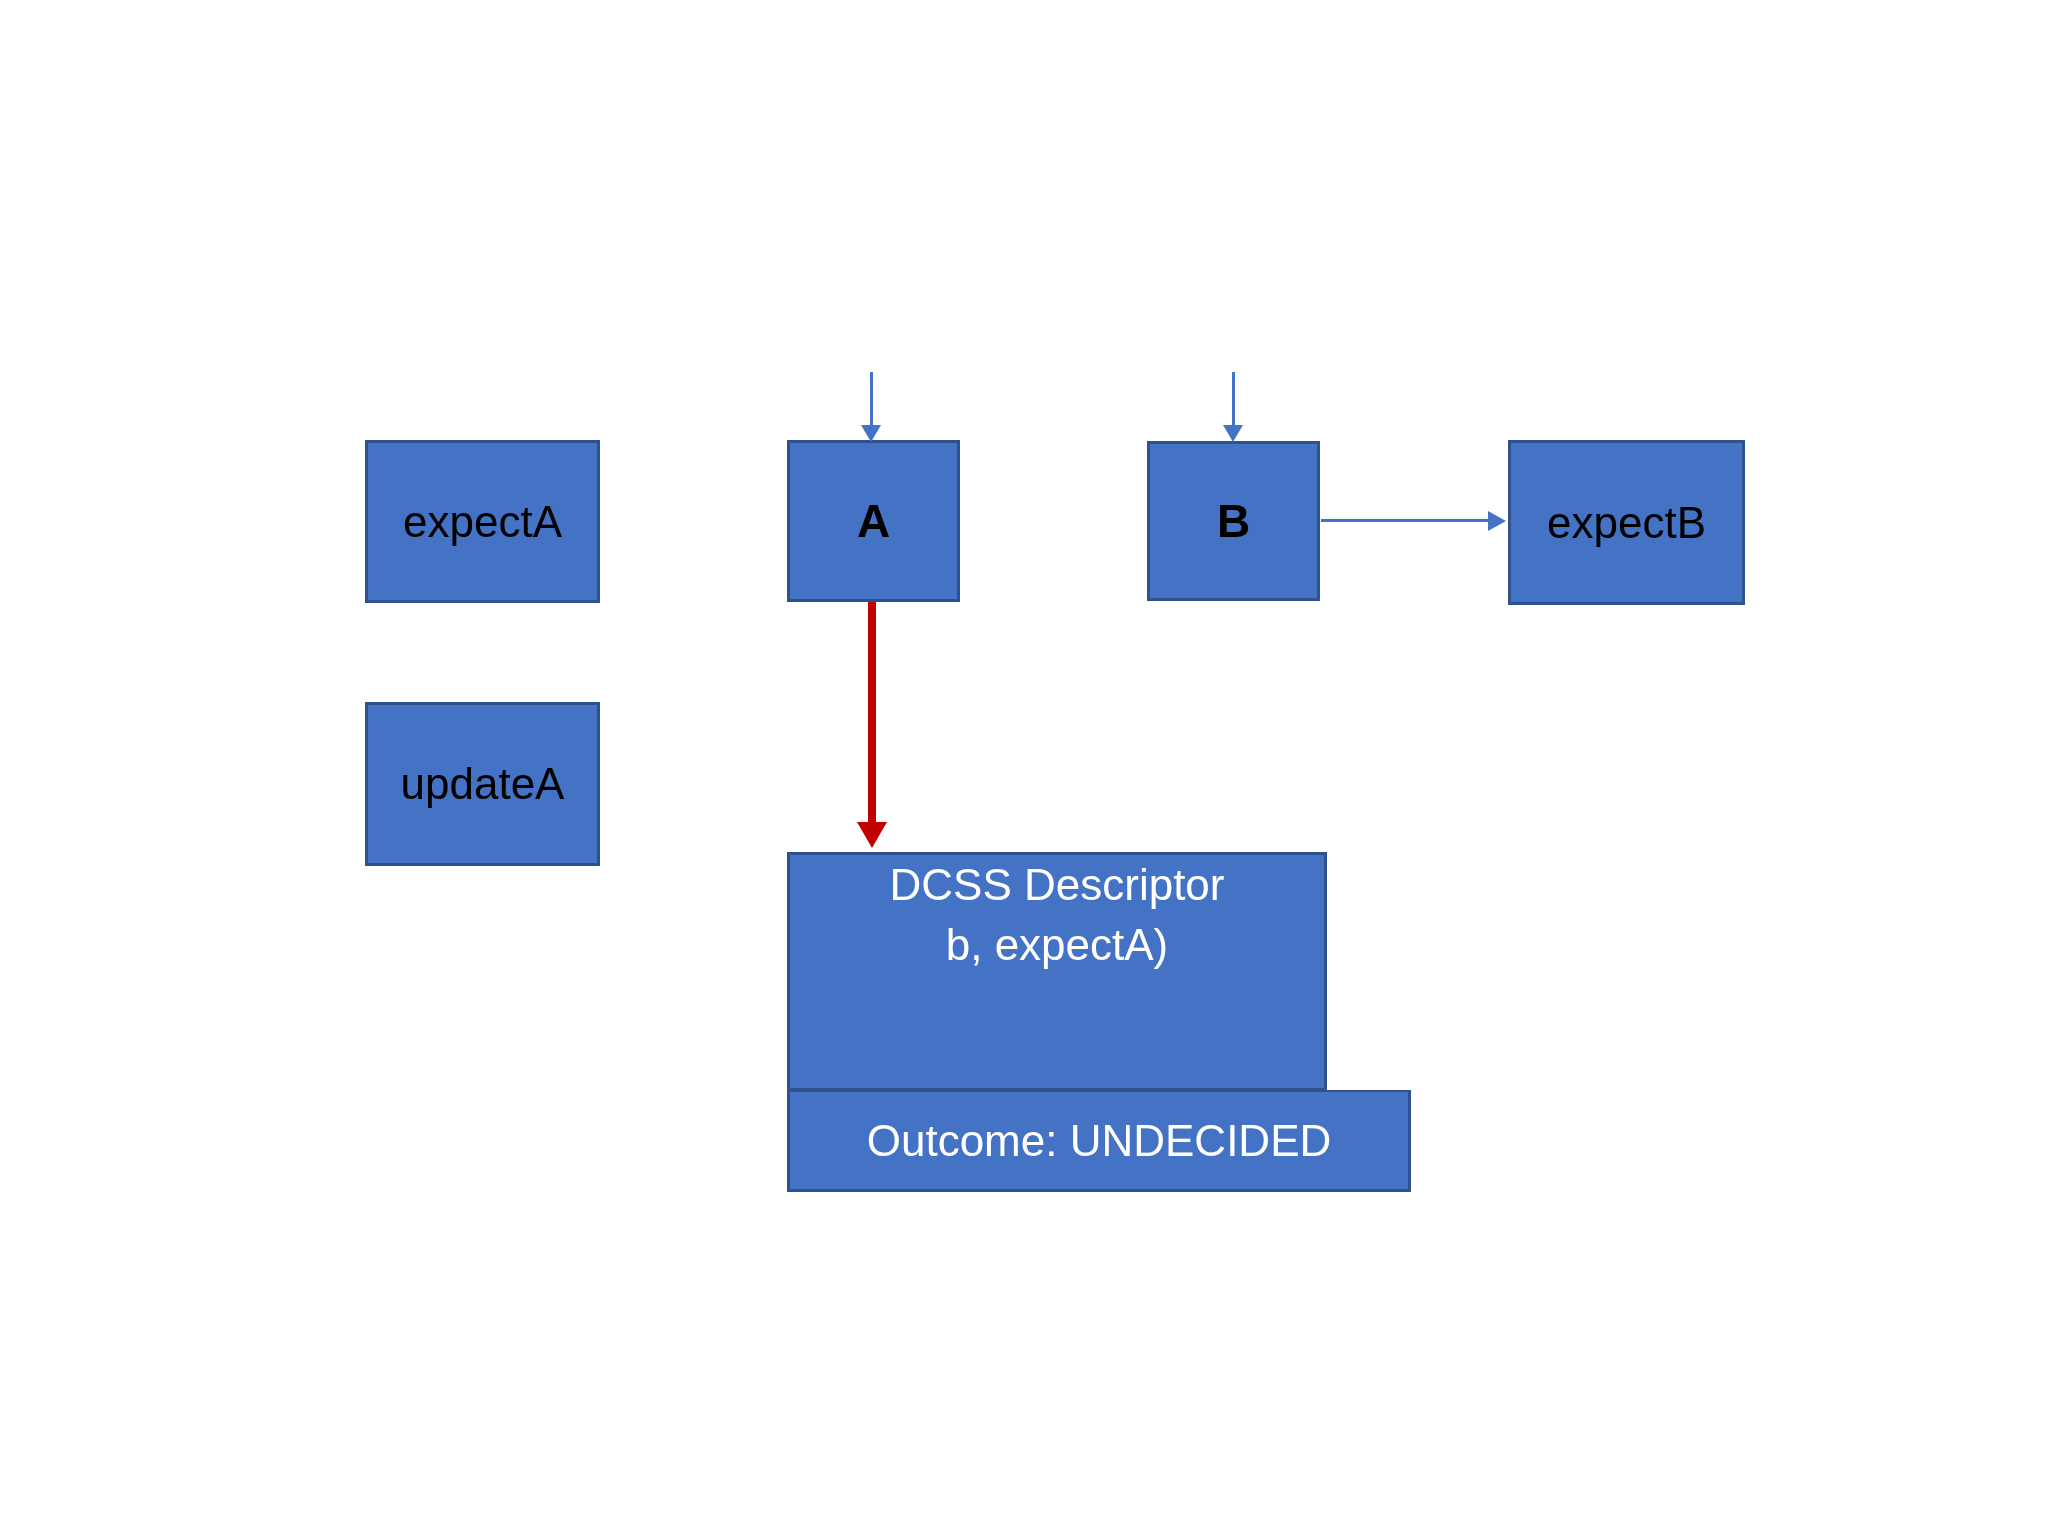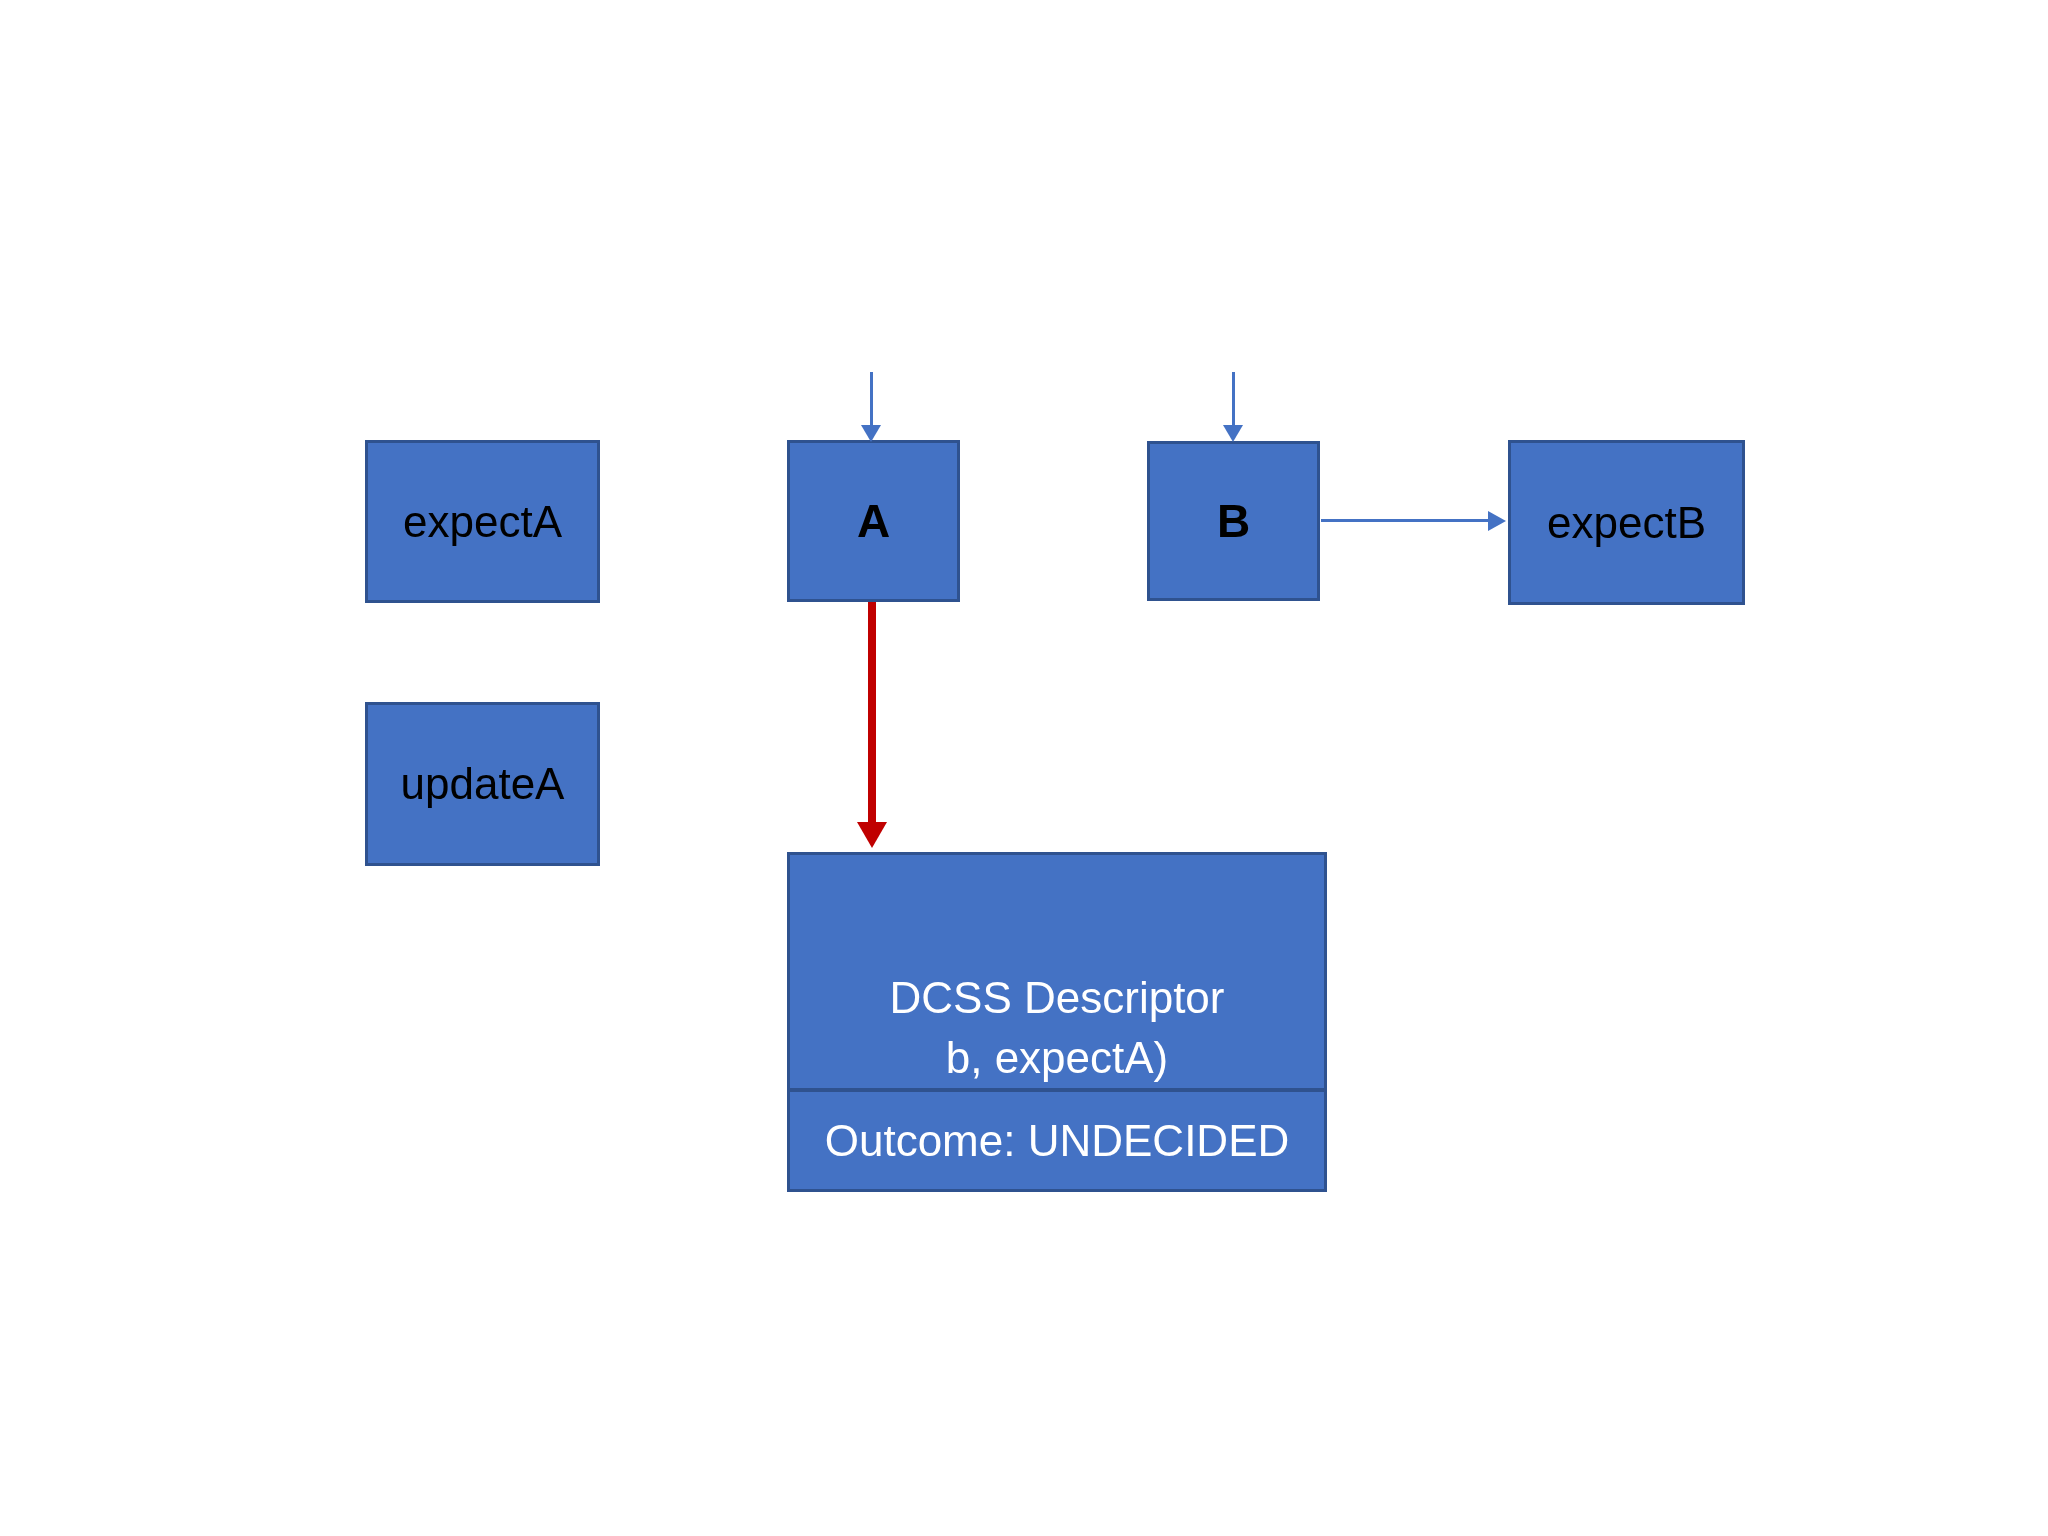--- a/index.html
+++ b/index.html
@@ -49,29 +49,29 @@
   }
   .descriptor-box {
     box-sizing: border-box;
     width: 540px; height: 238px;
     background: #4472C4;
     border: 3px solid #2F528F;
     border-bottom-width: 2px;
     display: flex;
     flex-direction: column;
     align-items: center;
-    justify-content: flex-end;
+    justify-content: flex-start;
     color: #ffffff;
     font-size: 44px;
     line-height: 60px;
     text-align: center;
   }
   .outcome-box {
     box-sizing: border-box;
-    width: 540px; height: 102px;
+    width: 624px; height: 102px;
     background: #4472C4;
     border: 3px solid #2F528F;
     border-top-width: 2px;
     display: flex;
     align-items: center;
     justify-content: center;
     color: #ffffff;
     font-size: 44px;
     text-align: center;
   }

